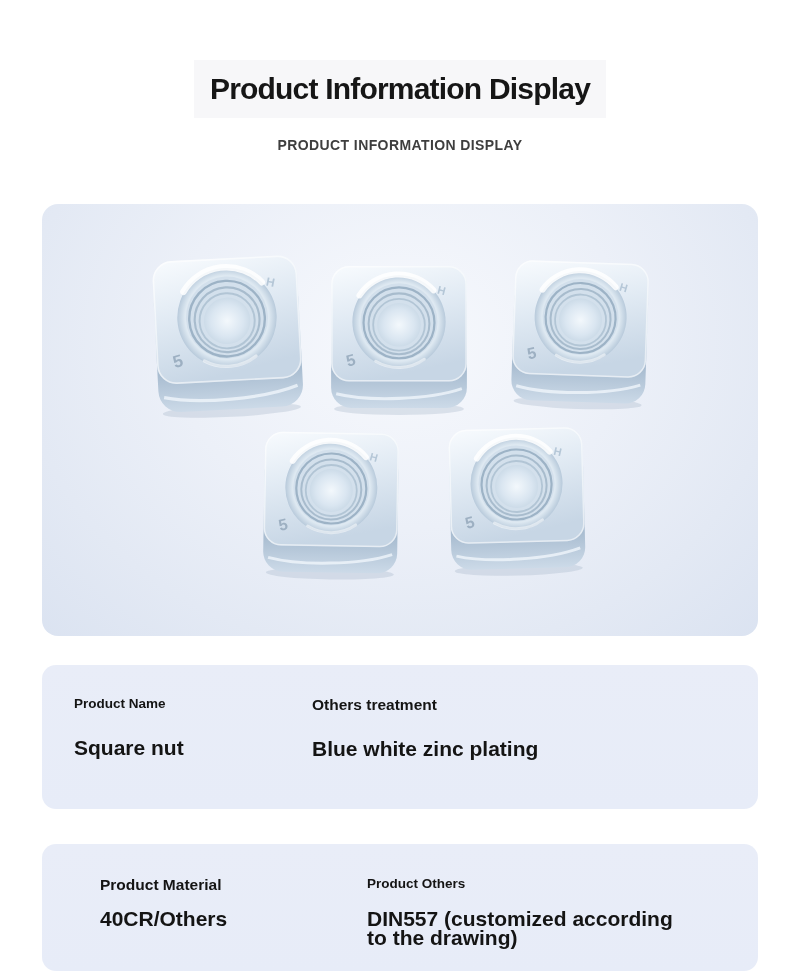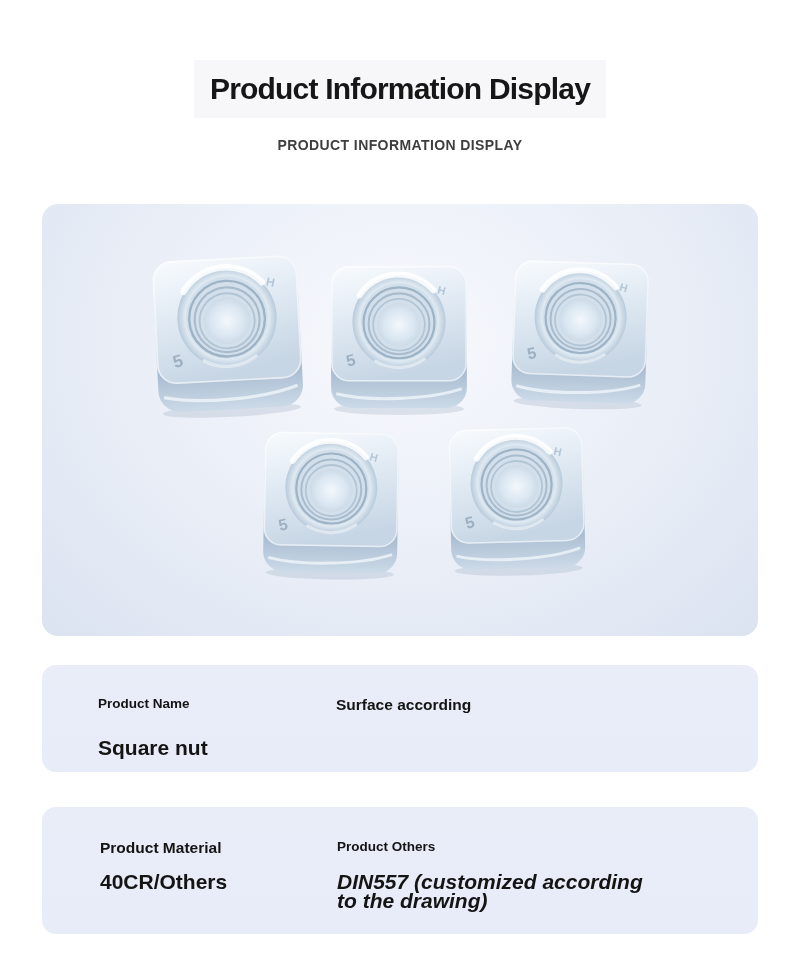--- a/index.html
+++ b/index.html
@@ -61,42 +61,43 @@
     margin:0 42px;
     width:716px;
     border-radius:14px;
     background:linear-gradient(180deg,#e9edf8 0%,#e7ecf8 100%);
     box-sizing:border-box;
     display:grid;
     color:#141414;
   }
   .card-1{
     margin-top:29px;
-    height:107px;
+    height:144px;
     grid-template-columns:238px 237px 1fr;
-    padding:31px 10px 0 56px;
+    padding:31px 10px 0 32px;
   }
   .card-2{
     margin-top:35px;
     height:127px;
     grid-template-columns:237px 1fr;
     padding:32px 10px 0 58px;
+    gap:30px;
   }
   .field{display:flex;flex-direction:column;align-items:flex-start;}
   .field-label{
     font-size:15.5px;font-weight:700;line-height:17px;
   }
   .field-label.small{font-size:13.5px;line-height:16px;}
   .field-value{
     font-size:21px;font-weight:700;line-height:19px;
     margin-top:26px;
   }
   .card-2 .field-value{margin-top:17px;}
   .card-2 .field-material .field-value{margin-top:16px;}
-  .card-2 .field-model .field-value{max-width:314px;font-style:italic;}
+  .card-2 .field-model .field-value{max-width:314px;}
 </style>
 </head>
 <body>
 
 <div class="page">
 
   <div class="title-box">
     <h1 class="page-title">Product Information Display</h1>
   </div>
   <div class="page-subtitle">PRODUCT INFORMATION DISPLAY</div>
@@ -172,21 +173,22 @@
         </svg>
     </div>
   </div>
 
   <div class="info-card card-1">
     <div class="field">
       <div class="field-label small">Product Name</div>
       <div class="field-value">Square nut</div>
     </div>
     <div class="field">
-      <div class="field-label">Surface according</div>
+      <div class="field-label">Others treatment</div>
+      <div class="field-value">Blue white zinc plating</div>
     </div>
   </div>
 
   <div class="info-card card-2">
     <div class="field field-material">
       <div class="field-label">Product Material</div>
       <div class="field-value">40CR/Others</div>
     </div>
     <div class="field field-model">
       <div class="field-label small">Product Others</div>

